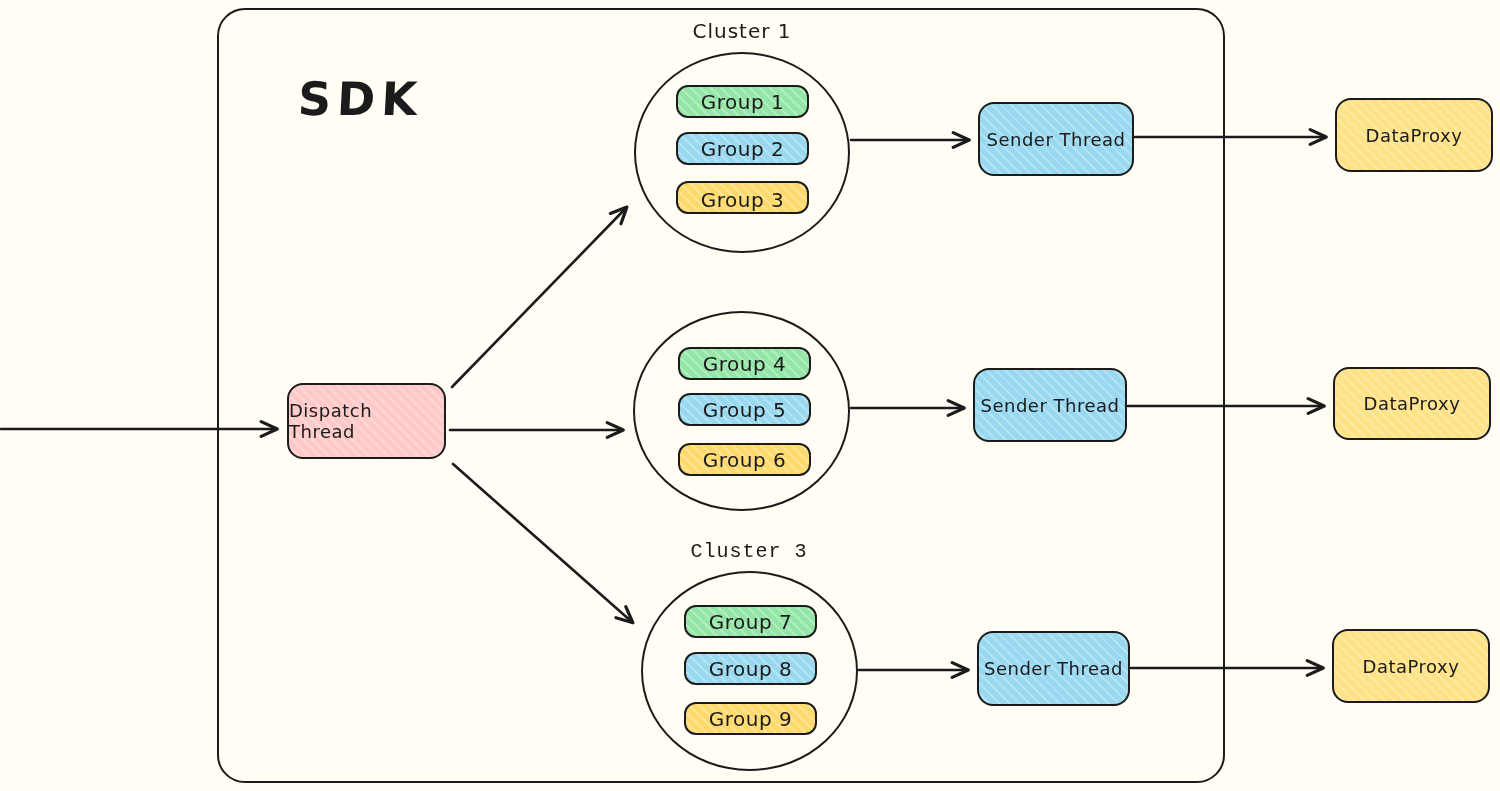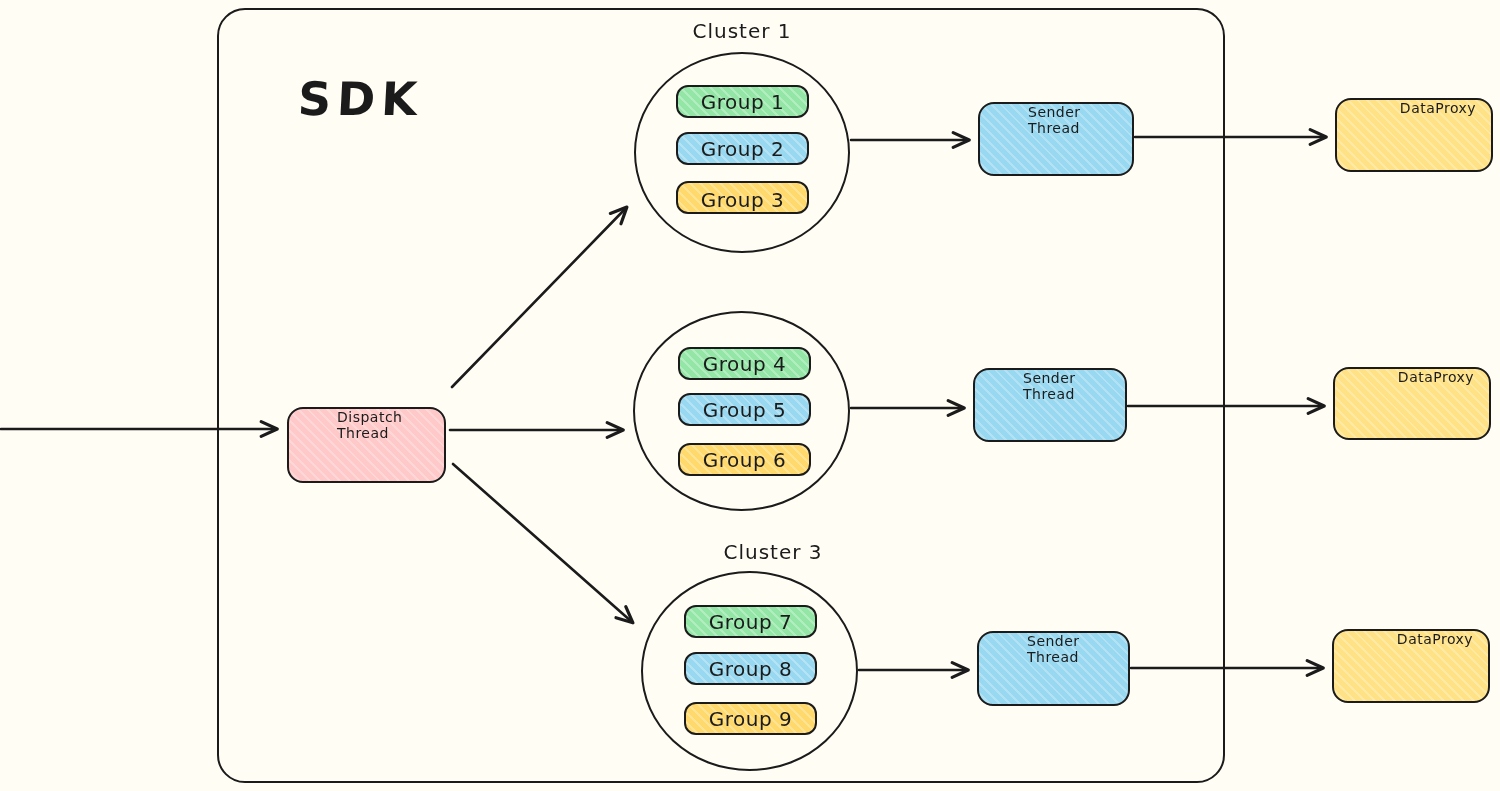--- a/index.html
+++ b/index.html
@@ -48,47 +48,46 @@
   .cluster-3 { left: 641px; top: 571px; width: 217px; height: 200px; }
   .cluster-label {
     position: absolute;
     width: 216px;
     text-align: center;
     font-size: 20px;
     letter-spacing: 1px;
   }
   .cluster-label-1 { left: 634px; top: 19px; }
   .cluster-label-2 { left: 633px; top: 279px; }
-  .cluster-label-3 { left: 665px; top: 540px; }
+  .cluster-label-3 { left: 641px; top: 540px; font-family: Liberation Mono, monospace; }
   .pill {
     position: absolute;
     width: 133px; height: 33px;
     border: 2.2px solid #1b1b1b;
     border-radius: 12px;
     box-sizing: border-box;
     display: flex; align-items: center; justify-content: center;
     font-size: 20px;
     letter-spacing: 0.5px;
     background-image: repeating-linear-gradient(45deg, rgba(255,255,255,0.28) 0 2px, transparent 2px 7px);
   }
   .node-box {
     position: absolute;
     border: 2.5px solid #1b1b1b;
     border-radius: 16px;
     box-sizing: border-box;
-    display: flex; justify-content: center;
-    font-size: 14px;
+    display: flex; align-items: center; justify-content: center;
+    font-size: 18px;
     letter-spacing: 0.5px;
     background-image: repeating-linear-gradient(45deg, rgba(255,255,255,0.25) 0 2px, transparent 2px 7px);
-    padding-left: 48px;
   }
   .fill-green  { background-color: #93e6a5; }
   .fill-blue   { background-color: #98d8f0; }
   .fill-yellow { background-color: #ffd96b; }
-  .fill-pink   { background-color: #ffc9c9; margin-top: 24px; }
+  .fill-pink   { background-color: #ffc9c9; }
   .fill-proxy  { background-color: #ffe285; }
 
   .dispatch { left: 287px; top: 383px; width: 159px; height: 76px; }
   .sender-1 { left: 978px; top: 102px; width: 156px; height: 74px; }
   .sender-2 { left: 973px; top: 368px; width: 154px; height: 74px; }
   .sender-3 { left: 977px; top: 631px; width: 153px; height: 75px; }
   .proxy-1  { left: 1335px; top: 98px;  width: 158px; height: 74px; }
   .proxy-2  { left: 1333px; top: 367px; width: 158px; height: 73px; }
   .proxy-3  { left: 1332px; top: 629px; width: 158px; height: 74px; }
 

